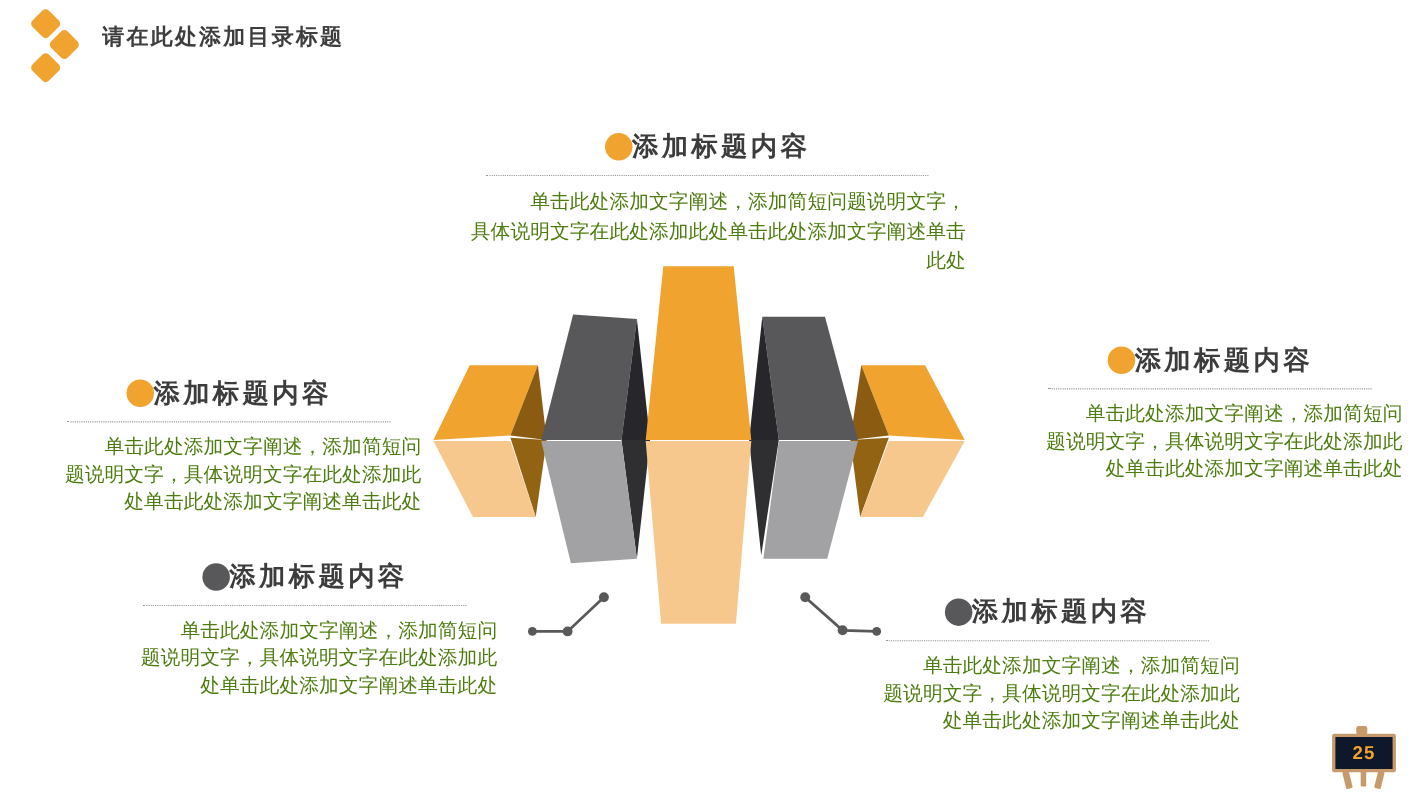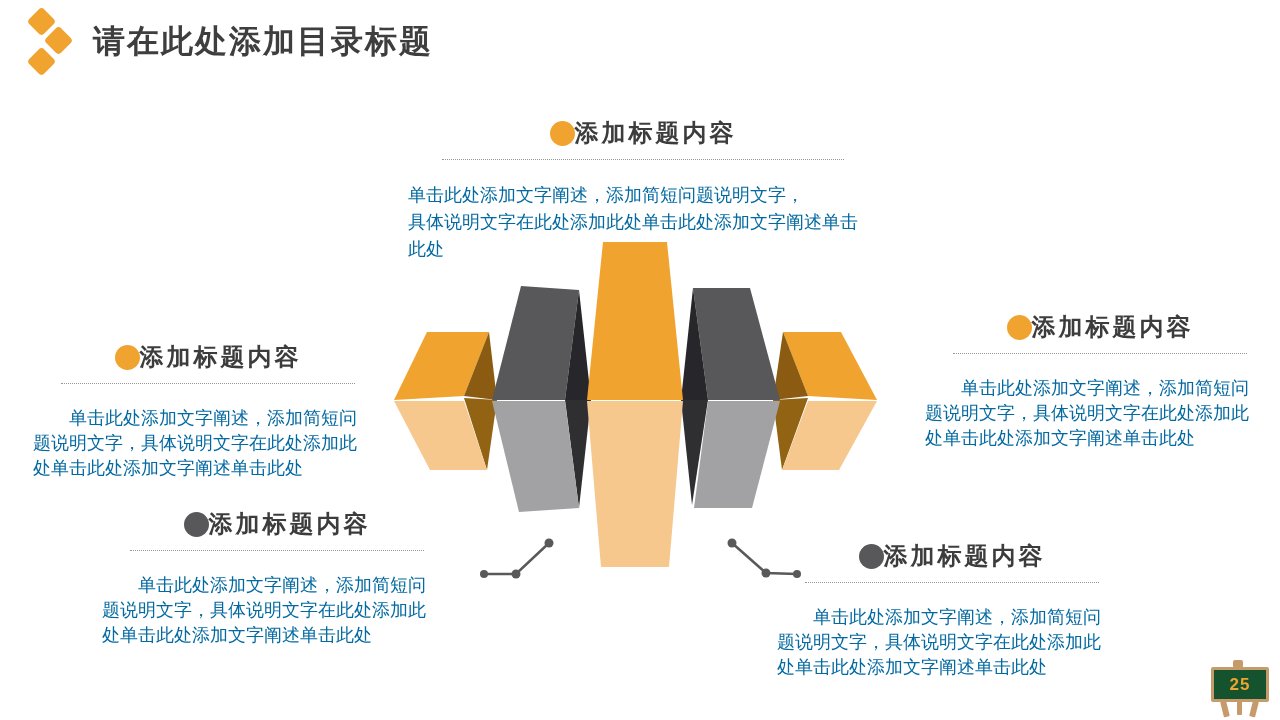--- a/index.html
+++ b/index.html
@@ -18,21 +18,21 @@
     position: absolute; width: 21px; height: 21px;
     background: #F0A32F; border-radius: 4px;
     transform: rotate(45deg);
   }
   .logo .d1 { left: 7px;  top: 7px;  }
   .logo .d2 { left: 24px; top: 26px; }
   .logo .d3 { left: 7px;  top: 47px; }
 
   .slide-title {
     position: absolute; left: 93px; top: 20px;
-    font-size: 32px; font-weight: bold; color: #3E3E3E;
+    font-size: 20px; font-weight: bold; color: #3E3E3E;
     letter-spacing: 2px; white-space: nowrap;
   }
 
   
   .diagram { position: absolute; left: 0; top: 0; width: 1280px; height: 720px; }
 
   
   .block { position: absolute; }
   .block-top          { left: 408px; top: 116px; width: 470px; }
   .block-left         { left: 33px;  top: 340px; width: 350px; }
@@ -47,34 +47,34 @@
   .bullet { width: 25px; height: 25px; border-radius: 50%; flex: 0 0 auto; }
   .bullet-orange { background: #F0A32F; }
   .bullet-gray   { background: #58585A; }
   .block-title {
     font-size: 24px; font-weight: bold; color: #3C3C3C;
     letter-spacing: 3px; white-space: nowrap;
   }
   .dotted { border-top: 1px dotted #969696; margin: 9px 28px 0 28px; height: 0; }
   .block-top .dotted { margin: 9px 34px 0 34px; }
   .block-body {
-    margin-top: 22px;
-    font-size: 18px; color: #0369a1;
-    line-height: 25px; text-align: left;
+    margin-top: 10px;
+    font-size: 18px; color: #4d7c0f;
+    line-height: 25px; text-align: right;
     white-space: pre-line;
   }
   .block-top .block-body { line-height: 27px; }
   .body-indent { text-indent: 36px; }
 
   
   .easel { position: absolute; left: 1206px; top: 660px; width: 70px; height: 60px; }
   .easel .knob  { position: absolute; left: 27px; top: 0;  width: 10px; height: 8px;  background: #C79A6B; border-radius: 2px; }
   .easel .board {
     position: absolute; left: 5px; top: 7px; width: 58px; height: 35px;
-    background: #14532d; border: 3px solid #C79A6B; border-radius: 2px;
+    background: #0f172a; border: 3px solid #C79A6B; border-radius: 2px;
     display: flex; align-items: center; justify-content: center;
   }
   .easel .page-num { font-size: 17px; font-weight: bold; color: #F0A32F; letter-spacing: 1px; }
   .easel .leg { position: absolute; background: #C79A6B; border-radius: 1px; }
   .easel .leg-left   { left: 16px; top: 41px; width: 6px; height: 16px; transform: rotate(-14deg); }
   .easel .leg-mid    { left: 31px; top: 41px; width: 5px; height: 14px; }
   .easel .leg-right  { left: 45px; top: 41px; width: 6px; height: 16px; transform: rotate(14deg); }
 </style>
 </head>
 <body>

